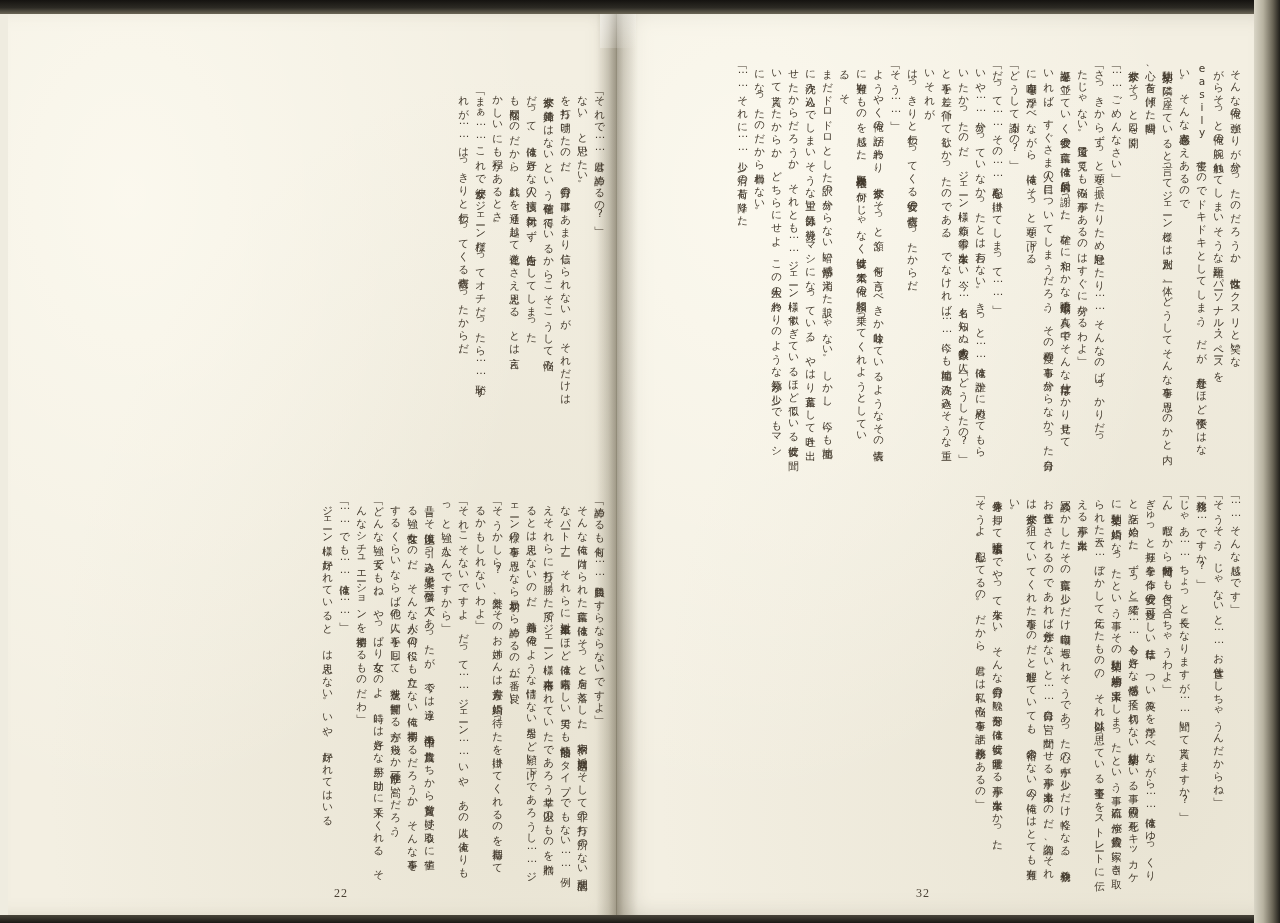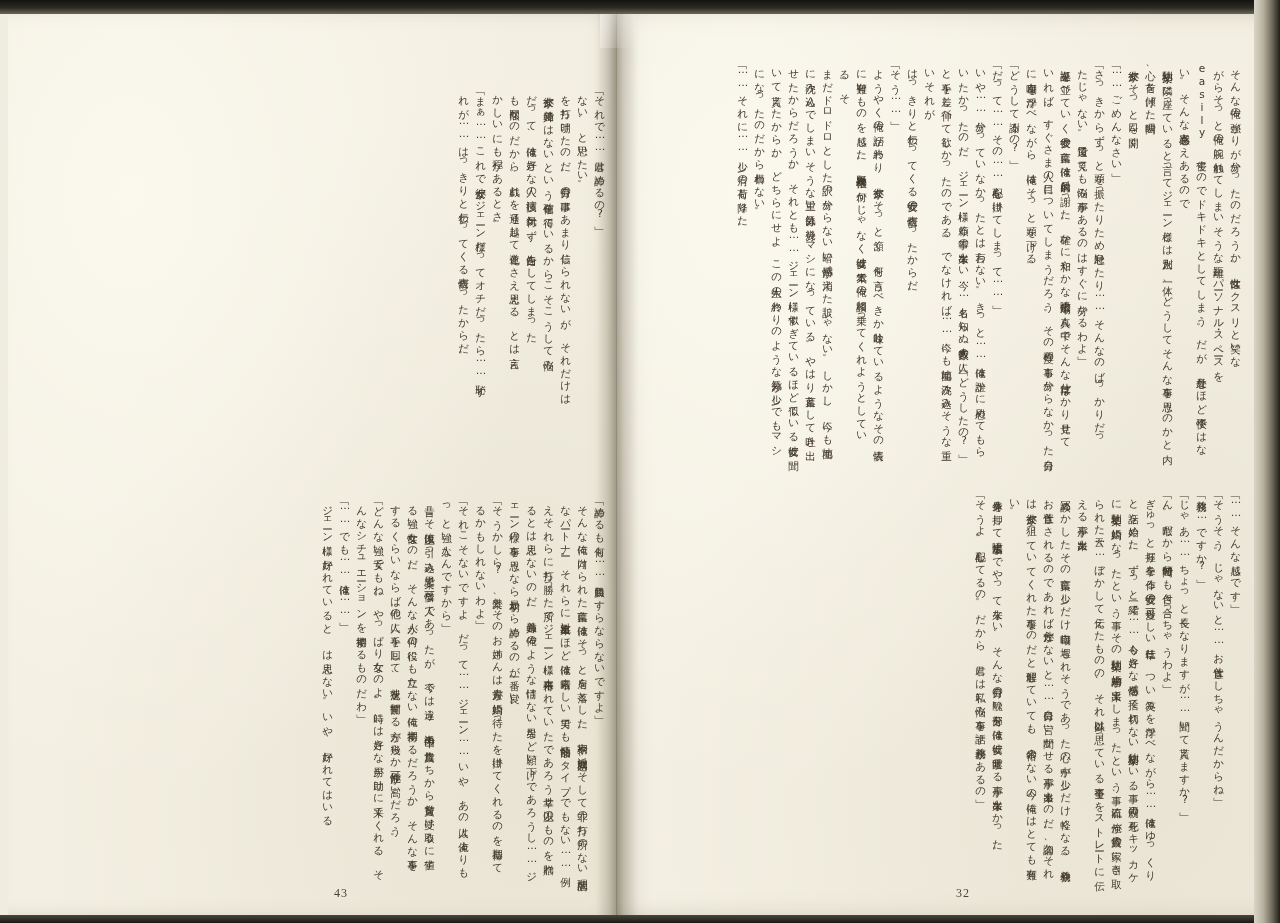--- a/index.html
+++ b/index.html
@@ -101,21 +101,21 @@
   }
 
   
   .folio {
     position: absolute;
     font-family: "Liberation Serif", serif;
     font-size: 12px;
     color: #4a4134;
     letter-spacing: 1px;
   }
-  #folio-right { left: 956px; top: 886px; }
+  #folio-right { left: 916px; top: 886px; }
   #folio-left  { left: 334px; top: 886px; }
 
   
   .curl {
     position: absolute; top: 14px; left: 600px;
     width: 36px; height: 34px;
     background: linear-gradient(to bottom right, rgba(255,255,255,0.5), rgba(255,255,255,0));
     pointer-events: none;
   }
 </style>
@@ -139,15 +139,15 @@
   <div class="gutter-line"></div>
   <div class="curl"></div>
   <div class="scan-edge-right"></div>
 
   <div class="vtext-block" id="rp-upper"><span class="col">そんな俺の強がりが分かったのだろうか。女性はクスリと笑いな</span><span class="col">がらそっと俺の腕に触れてしまいそうな距離、パーソナル・スペースを easily 侵すのでドキドキとしてしまう。だが、意外なほど不快ではない。そんな安心感さえあるので</span><span class="col">幼馴染が隣に座っていると言ってジェーン様とは別人だ。一体、どうしてそんな事を思うのかと内心、首を傾げた瞬間、</span><span class="col">彼女がそっと口を開く。</span><span class="col">「……ごめんなさい」</span><span class="col">「さっきからずっと頭を振ったりため息吐いたり……そんなのばっかりだったじゃない。遠目で見ても悩み事があるのはすぐに分かるわよ」</span><span class="col">証拠を並べていく彼女の言葉に俺は反射的に謝った。確かに和やかな噴水広場の真ん中でそんな仕草ばかり見せていれば、すぐさま人の目についてしまうだろう。その程度の事も分からなかった自分に自嘲を浮かべながら、俺はそっと頭を下げる。</span><span class="col">「どうして謝るの?」</span><span class="col">「だって……その……心配を掛けてしまって……」</span><span class="col">いや……分かっていなかったとは言わない。きっと……俺は誰かに慰めてもらいたかったのだ、ジェーン様に頼る事の出来ない今……名も知らぬ大多数の人に「どうしたの?」と手を差し伸べて欲しかったのである。でなければ……今にも地面に沈み込みそうな重いそれが</span><span class="col">はっきりと伝わってくる彼女の表情だったからだ。</span><span class="col">「そう……」</span><span class="col">ようやく俺の話が終わり、彼女がそっと頷く。何を言うべきか吟味しているようなその表情に有難いものを感じた。野次馬根性や何かじゃなく彼女は本気で俺の相談に乗ってくれようとしている。そ</span><span class="col">まだドロドロとした訳の分からない暗い感情が消えた訳じゃない。しかし、今にも地面に沈み込んでしまいそうな重い気分は幾分、マシになっている。やはり言葉として吐き出せたからだろうか。それとも……ジェーン様に似すぎているほど似ている彼女に聞いて貰えたからか。どちらにせよ、この人生の終わりのような気分が少しでもマシになったのだから構わない。</span><span class="col">「……それに……少し肩の荷も降りた。</span></div>
   <div class="vtext-block" id="rp-lower"><span class="col">「……そんな感じです」</span><span class="col">「そうそう。じゃないと……お仕置きしちゃうんだからね」</span><span class="col">「義務……ですか?」</span><span class="col">「じゃあ……ちょっと長くなりますが……聞いて貰えますか?」</span><span class="col">「ん。暇だから何時間でも付き合っちゃうわよ」</span><span class="col">ぎゅっと握り拳を作る彼女の可愛らしい仕草に、つい笑みを浮かべながら……俺はゆっくりと話を始めた。ずっと一緒で……今も好きな感情を捨て切れない幼馴染がいる事、両親の死をキッカケに幼馴染と婚約になったという事、その幼馴染に婚約者が出来てしまったという事、流石に俺が貴族の家に引き取られた云々……ぼかして伝えたものの、それ以外は思っている事全てをストレートに伝える事が出来た。</span><span class="col">冗談めかしたその言葉に少しだけ自嘲に埋もれそうであった心の中が少しだけ軽くなる。義務やお仕置きされるのであれば仕方がないと……自分に言い聞かせる事が出来るのだ。勿論、それは彼女が狙っていてくれた事なのだと理解していても、余裕のない今の俺にはとても有難い。</span><span class="col">身体を押して噴水広場までやって来ない、そんな自分の醜い部分を俺は彼女に吐露する事が出来なかった。</span><span class="col">「そうよ。心配してるの。だから、君には私に悩み事を話す義務があるの」</span></div>
   <div class="folio" id="folio-right">32</div>
 
   <div class="vtext-block" id="lp-upper"><span class="col">「それで……君は諦めるの?」</span><span class="col">ない、と思いたい。</span><span class="col">を打ち明けたのだ。自分の事はあまり信じられないが、それだけは</span><span class="col">彼女が義姉ではないという確信を得ているからこそこうして悩み</span><span class="col">だって、俺は好きな人の演技に気付かず、告白をしてしまった</span><span class="col">も同然なのだから。戯れを通り越して道化とさえ思える、とは言え、</span><span class="col">かしいにも程があるとさ。</span><span class="col">「まぁ……これで彼女がジェーン様だってオチだったら……恥ず</span><span class="col">れが……はっきりと伝わってくる表情だったからだ。</span></div>
   <div class="vtext-block" id="lp-lower"><span class="col">「諦めるも何も……勝負にすらならないですよ」</span><span class="col">そんな俺に向けられた言葉に俺はそっと肩を落とした。家柄や近親問題、そして非の打ち所のない理想的なパートナー。それらに対抗出来るほど俺は素晴らしい男でも情熱的なタイプでもない……例えそれらに打ち勝った所でジェーン様に本来得られていたであろう幸せ以上のものを贈れるとは思えないのだ。義姉も俺のような情けない男など願い下げであろうし……ジェーン様の事を思うなら最初から諦めるのが一番、良い。</span><span class="col">「そうかしら? 案外、そのお姉さんは貴方が婚約に待ったを掛けてくれるのを期待してるかもしれないわよ」</span><span class="col">「それこそないですよ、だって……ジェーン……いや、あの人は俺よりもっと強い人なんですから」</span><span class="col">昔こそ俺以上に引っ込み思案で可憐な人であったが、今では違う。海千山千の貴族たちから賞賛を受け取るに値する強い女性なのだ。そんな人が何の役にも立たない俺に期待するだろうか。そんな事をするくらいならば他の人に手を回して、状況を打開する方が幾らか可能性が高いだろう。</span><span class="col">「どんな強い女でもね。やっぱり女なのよ。時には好きな男が助けに来てくれる、そんなシチュエーションを期待するものだわ」</span><span class="col">「……でも……俺は……」</span><span class="col">ジェーン様に好かれていると は思えない。いや、好かれてはいる</span></div>
-  <div class="folio" id="folio-left">43</div>
+  <div class="folio" id="folio-left">22</div>
 
 </div>
 
 </body></html>

